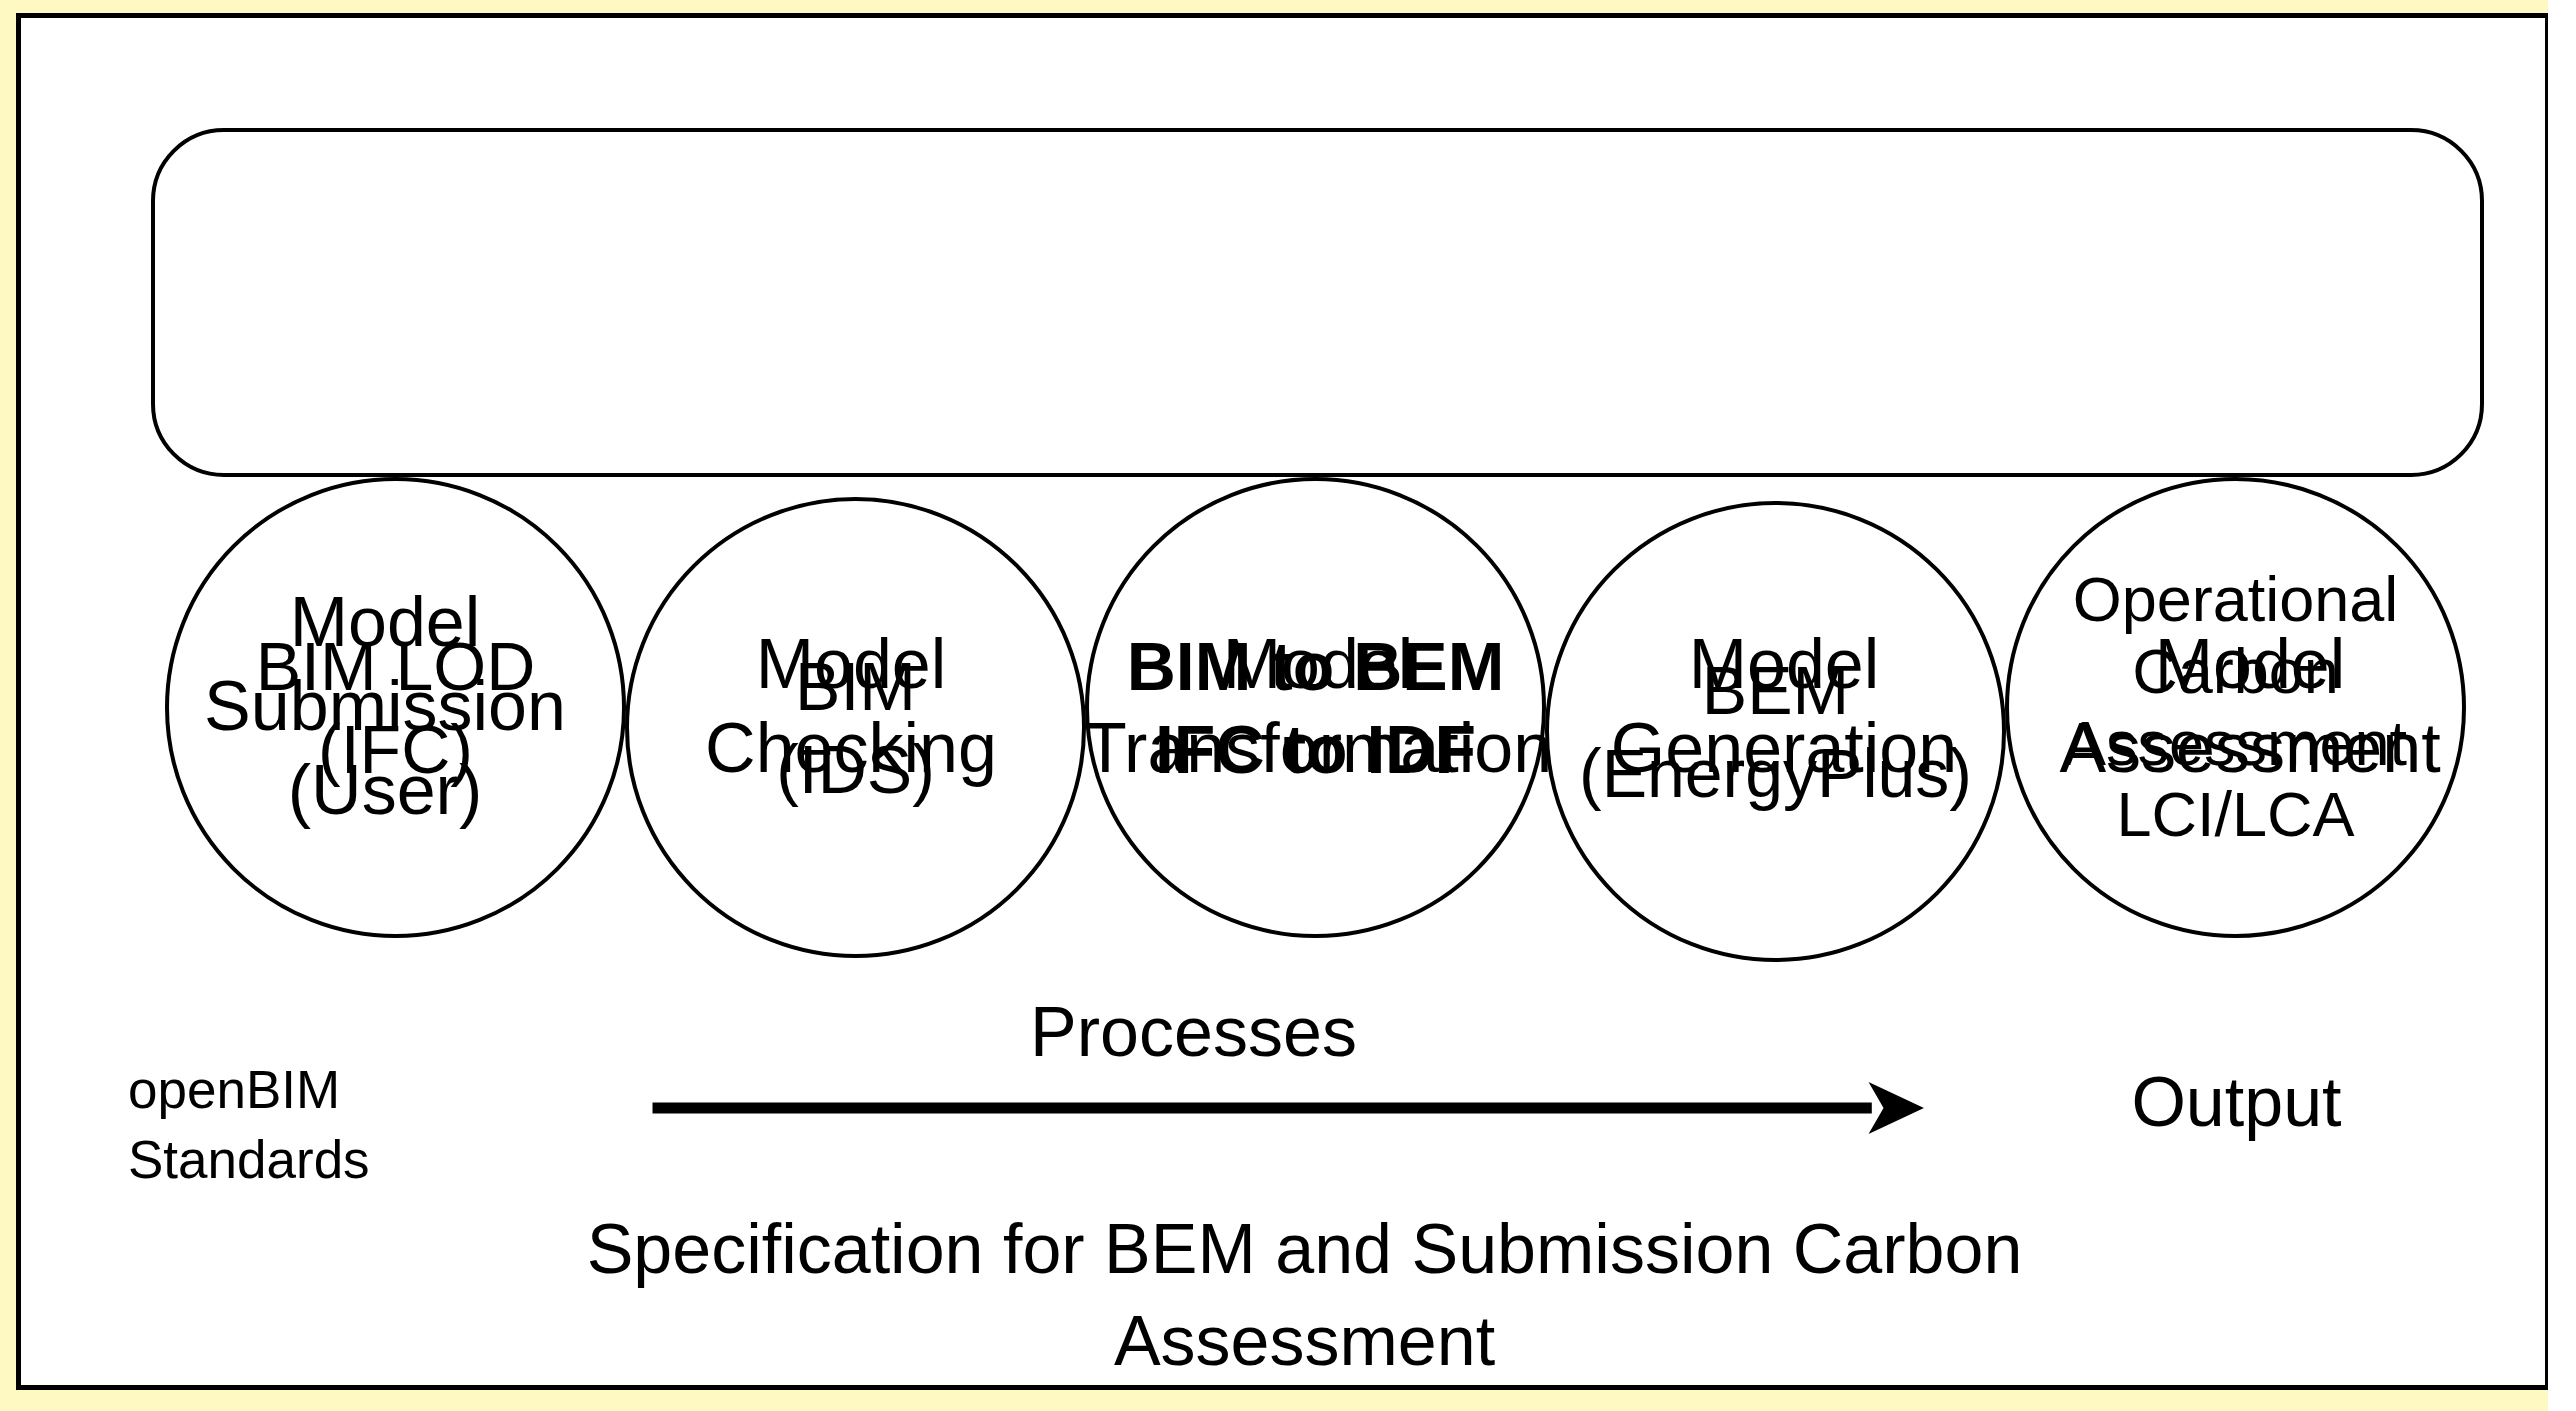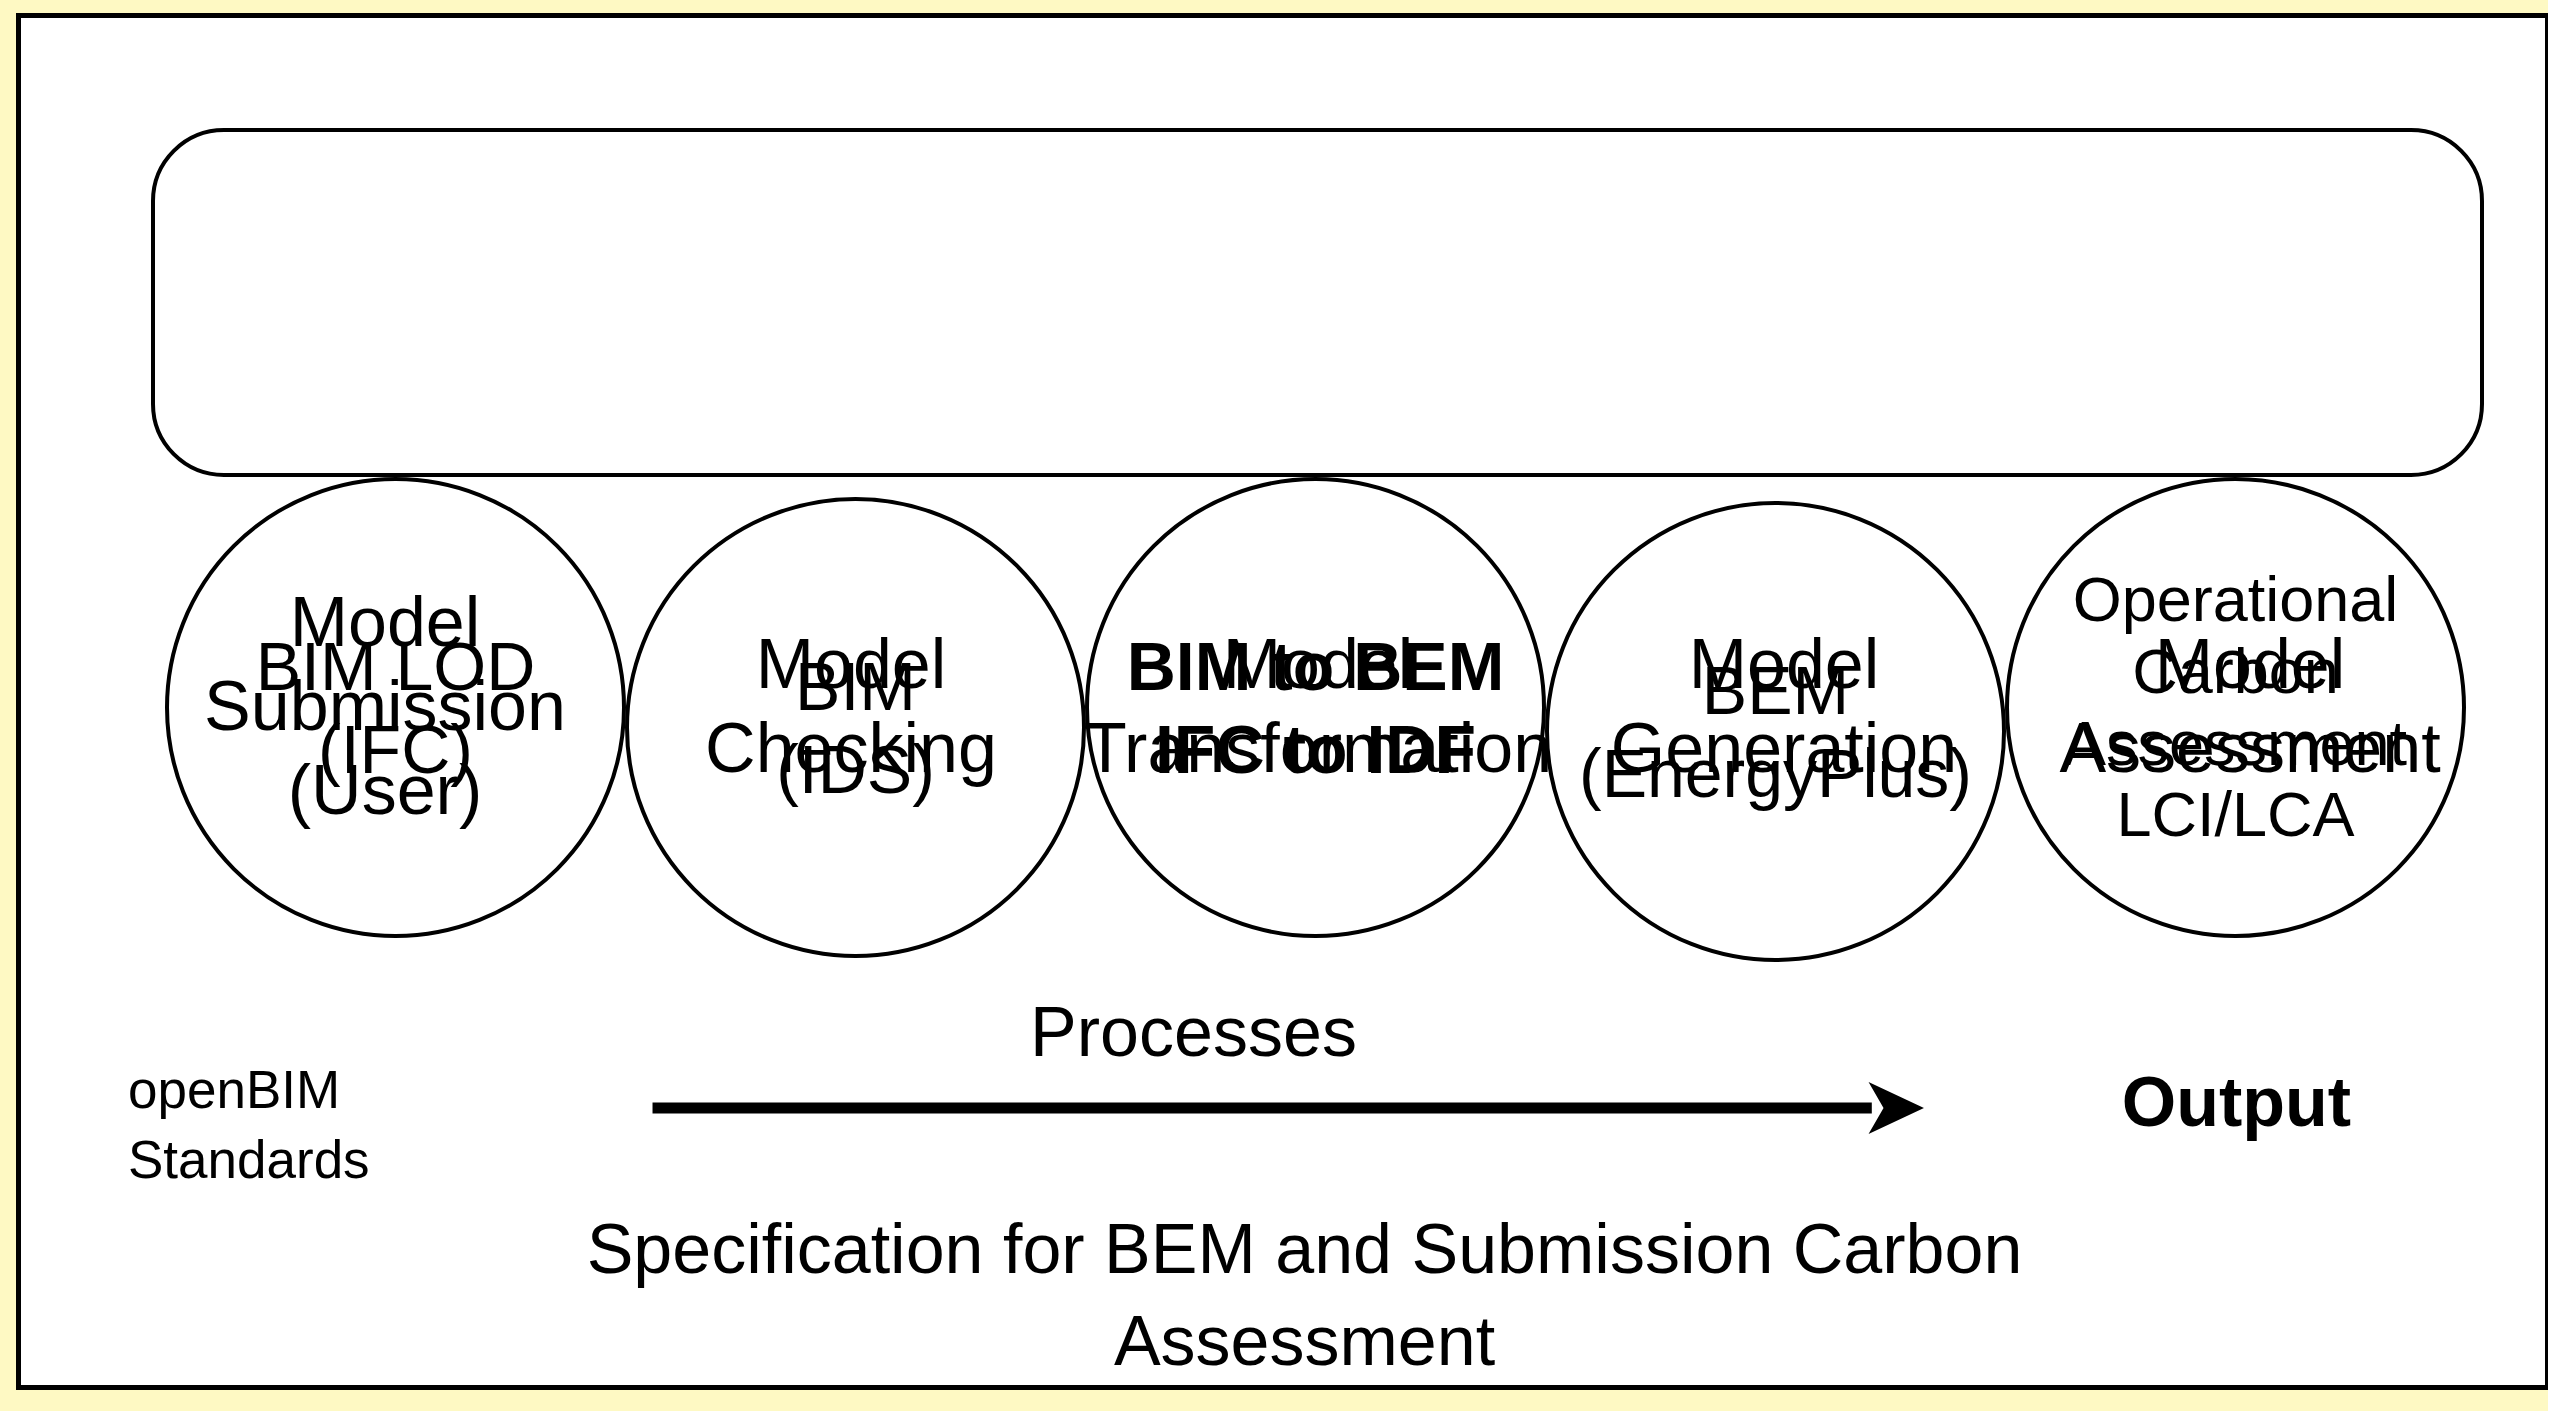--- a/index.html
+++ b/index.html
@@ -109,21 +109,21 @@
     color: #000000;
     z-index: 5;
   }
   #output-label {
     position: absolute;
     left: 2041px;
     top: 1064px;
     width: 391px;
     text-align: center;
     font-size: 70px;
-    font-weight: 700;
+    font-weight: 400;
     line-height: 1.1;
     color: #000000;
     z-index: 5;
   }
   #spec-caption {
     position: absolute;
     left: 496px;
     top: 1203px;
     width: 1617px;
     text-align: center;

